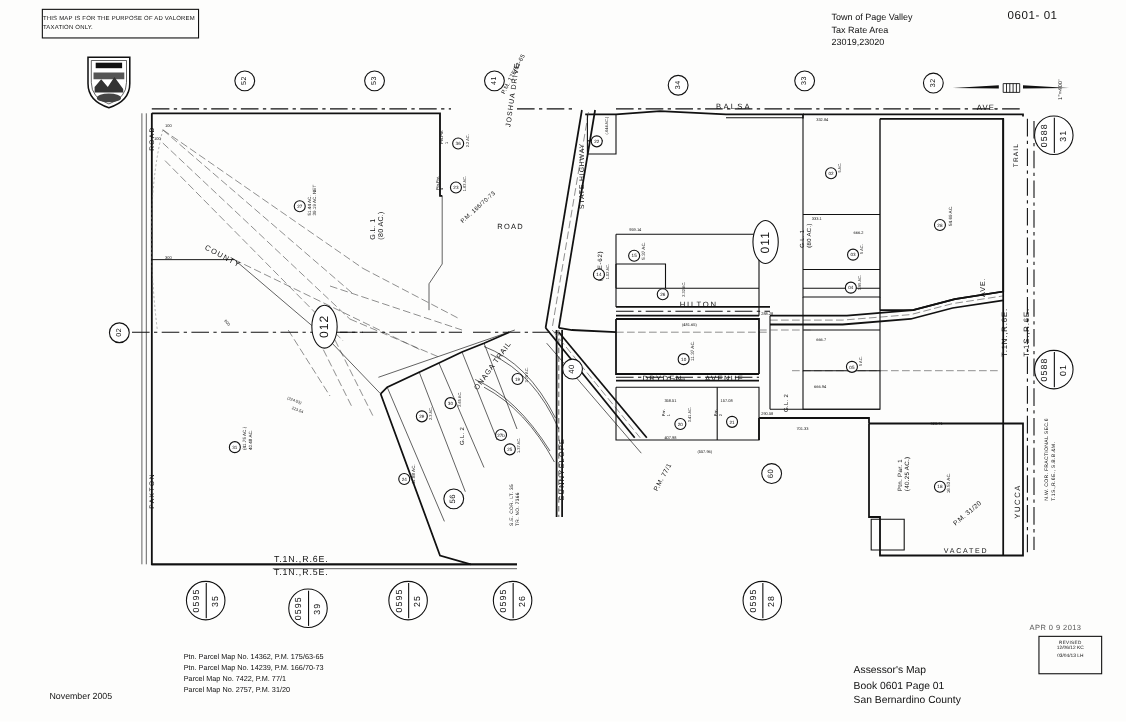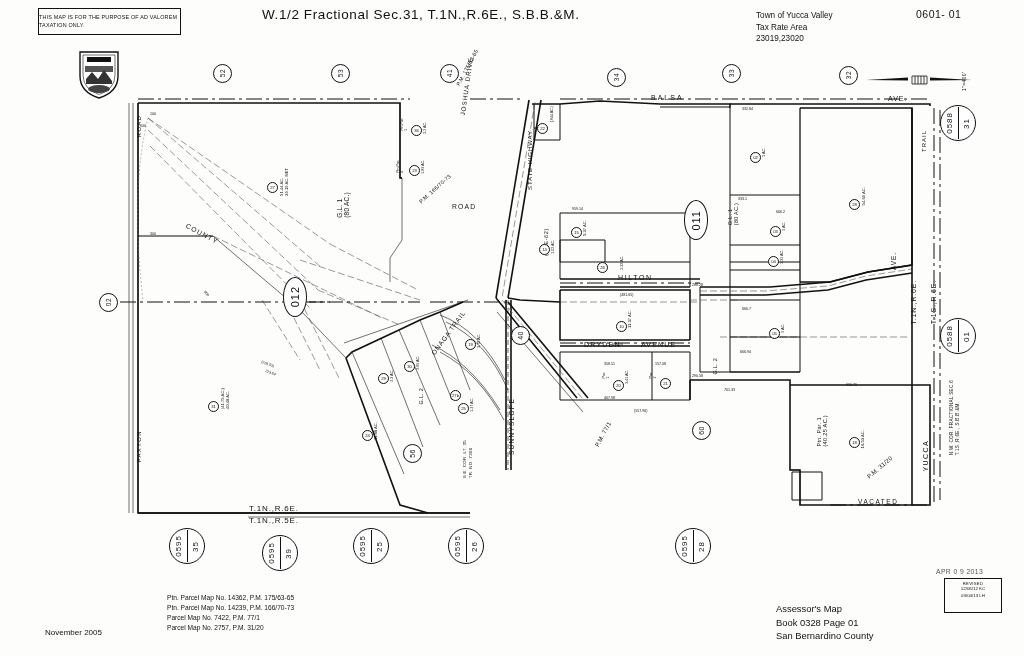--- a/index.html
+++ b/index.html
@@ -79,22 +79,21 @@
 </head>
 <body>
 
 <div id="page">
 
   <div id="disclaimer">
     <div>THIS MAP IS FOR THE PURPOSE
 OF AD VALOREM TAXATION ONLY.</div>
   </div>
 
-  <div id="title">W.1/2 Fractional Sec.31, T.1N.,R.6E., S.B.B.&amp;M.</div>
-  <div id="town">Town of Yucca Valley
+  <div id="town">Town of Page Valley
 Tax Rate Area
 23019,23020</div>
   <div id="tra-code">0601- 01</div>
 
   <div id="seal">
     <svg width="42" height="52" viewBox="0 0 42 52">
       <path d="M2 4 L40 4 L40 28 Q40 44 21 50 Q2 44 2 28 Z" fill="#fff" stroke="#111" stroke-width="1.4"></path>
       <path d="M5 7 L37 7 L37 27 Q37 41 21 46.5 Q5 41 5 27 Z" fill="none" stroke="#111" stroke-width=".6"></path>
       <rect x="9" y="9" width="24" height="5" fill="#111"></rect>
       <path d="M7 18 L35 18 L35 24 L7 24 Z" fill="#555"></path>
@@ -556,21 +555,21 @@
   <div class="t xtiny" style="left:206px;top:290px;transform:rotate(50deg);transform-origin:left top;">800</div>
   <div class="t xtiny" style="left:262px;top:360px;transform:rotate(20deg);transform-origin:left top;">(224.53)</div>
   <div class="t xtiny" style="left:266px;top:369px;transform:rotate(20deg);transform-origin:left top;">223.54</div>
 
   <div id="date">November 2005</div>
   <div id="refs">Ptn. Parcel Map No. 14362, P.M. 175/63-65
 Ptn. Parcel Map No. 14239, P.M. 166/70-73
 Parcel Map No. 7422, P.M. 77/1
 Parcel Map No. 2757, P.M. 31/20</div>
   <div id="assessor">Assessor's Map
-Book 0328 Page 01
+Book 0601 Page 01
 San Bernardino County</div>
   <div id="stamp-date">APR 0 9 2013</div>
   <div id="revbox">
     <div class="rl">REVISED</div>
     <div class="rd">12/06/12 KC
 03/04/13 LH</div>
   </div>
 
 </div>
 

